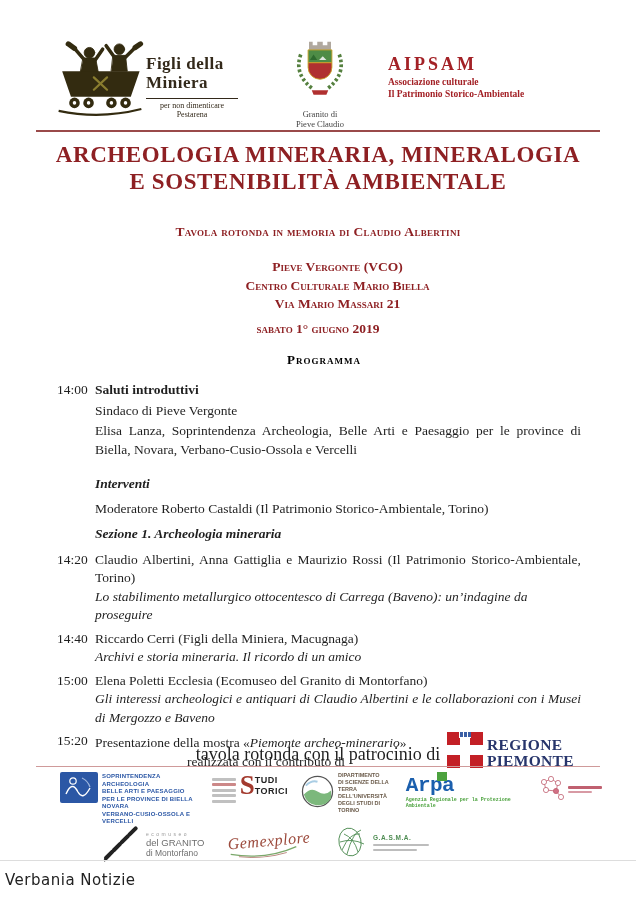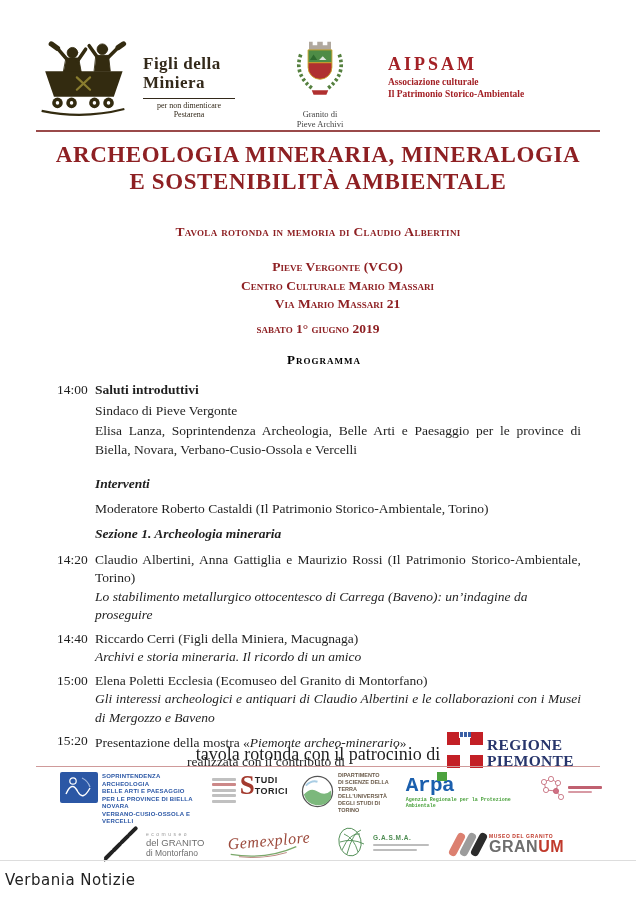--- a/index.html
+++ b/index.html
@@ -2,21 +2,21 @@
 <html><head>
 <meta charset="utf-8">
 <style>
   html,body{margin:0;padding:0;}
   body{width:636px;height:900px;background:#ffffff;position:relative;overflow:hidden;
        font-family:"Liberation Serif",serif;color:#1f1f1f;}
   .page{position:absolute;inset:0;}
   .page-edge{position:absolute;top:860px;left:0;right:0;border-top:1px solid #dddddd;}
 
   
-  .figli{position:absolute;left:39px;top:38px;display:flex;gap:16px;}
+  .figli{position:absolute;left:56px;top:38px;display:flex;gap:2px;}
   .figli-text{margin-top:16px;}
   .figli-title{font-size:17px;font-weight:bold;color:#33291a;line-height:19px;letter-spacing:0.5px;}
   .figli-tagline{margin-top:6px;border-top:1px solid #33291a;padding-top:2px;font-size:8px;
                  color:#33291a;text-align:center;line-height:9px;width:92px;}
   .comune{position:absolute;left:274px;top:38px;width:92px;text-align:center;}
   .comune-caption{font-size:8.5px;line-height:10px;color:#444;margin-top:1px;}
   .aipsam{position:absolute;left:388px;top:55px;color:#a32126;}
   .aipsam-name{font-size:18px;font-weight:bold;letter-spacing:3px;line-height:19px;}
   .aipsam-sub{font-size:9.5px;font-weight:bold;line-height:11.5px;margin-top:3px;}
   .header-rule{position:absolute;top:130px;left:36px;right:36px;border-top:2px solid #9a4a4a;}
@@ -172,42 +172,42 @@
         <path d="M22,27 h26 v5 a13,13 0 0 1 -26,0 z" fill="#b03030" stroke="#c9a227" stroke-width="1"></path>
         <path d="M28,18 l4,6 h-8 z" fill="#2f6b2f"></path>
         <path d="M38,20 l4,4 h-8 z" fill="#dfe8df"></path>
         <path d="M14,18 q-8,22 14,38" stroke="#55803f" stroke-width="4" fill="none" stroke-dasharray="3,2.5"></path>
         <path d="M56,18 q8,22 -14,38" stroke="#55803f" stroke-width="4" fill="none" stroke-dasharray="3,2.5"></path>
         <path d="M26,57 h18 l-2,5 h-14 z" fill="#b03030"></path>
       </svg>
     </span>
     <div class="comune-caption">
       <div>Granito di</div>
-      <div>Pieve Archivi</div>
+      <div>Pieve Claudio</div>
     </div>
   </div>
 
   <div class="aipsam">
     <div class="aipsam-name">AIPSAM</div>
     <div class="aipsam-sub">
       <div>Associazione culturale</div>
       <div>Il Patrimonio Storico-Ambientale</div>
     </div>
   </div>
 
   <div class="header-rule"></div>
 
   <div class="event-title">
     <div>ARCHEOLOGIA MINERARIA, MINERALOGIA</div>
     <div>E SOSTENIBILITÀ AMBIENTALE</div>
   </div>
   <div class="event-subtitle">Tavola rotonda in memoria di Claudio Albertini</div>
   <div class="venue">
     <div>Pieve Vergonte (VCO)</div>
-    <div>Centro Culturale Mario Massari</div>
+    <div>Centro Culturale Mario Biella</div>
     <div>Via Mario Massari 21</div>
   </div>
   <div class="event-date">sabato 1° giugno 2019</div>
   <div class="program-heading">Programma</div>
 
   <div class="program">
 
     <div class="prow">
       <div class="ptime">14:00</div>
       <div class="pbody">
@@ -407,32 +407,19 @@
           </g>
         </svg>
       </span>
       <div class="gasma-text">
         <div class="gasma-acronym">G.A.S.M.A.</div>
         <div class="gasma-bar"></div>
         <div class="gasma-bar" style="width:44px;"></div>
       </div>
     </div>
 
-    <div class="granum">
-      <div class="granum-bars">
-        <span class="granum-bar gb-salmon"></span>
-        <span class="granum-bar gb-gray"></span>
-        <span class="granum-bar gb-black"></span>
-      </div>
-      <div class="granum-text">
-        <div class="granum-micro">MUSEO DEL GRANITO</div>
-        <div class="granum-word">
-          <span class="granum-gray">GRAN</span><span class="granum-red">UM</span>
-        </div>
-      </div>
-    </div>
 
   </div>
 
   <div class="page-edge"></div>
   <div class="watermark">Verbania Notizie</div>
 
 </div>
 
 </body></html>

